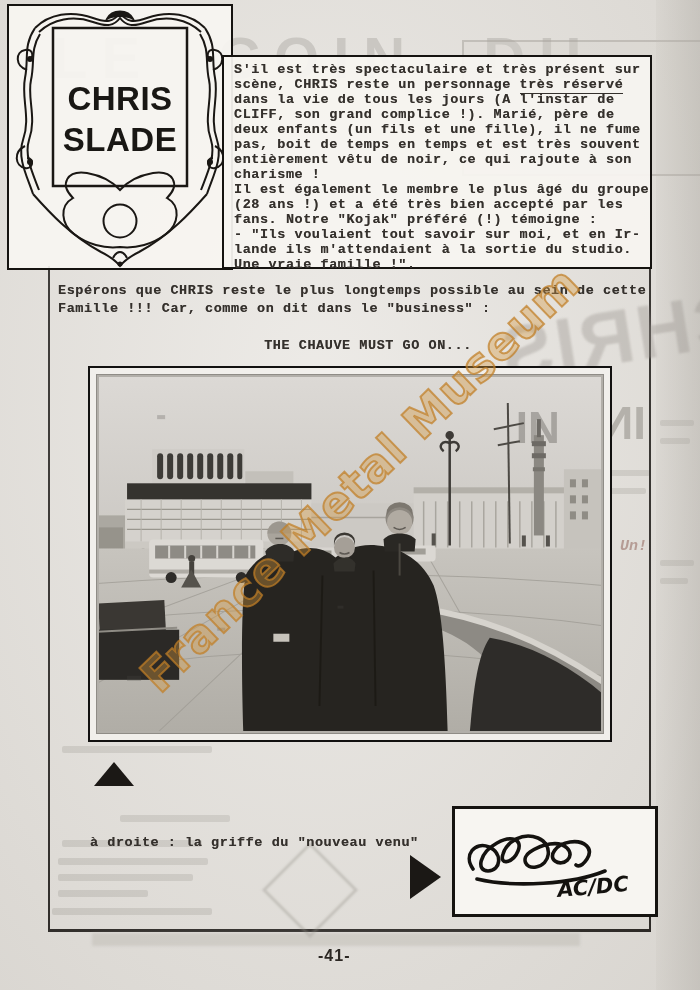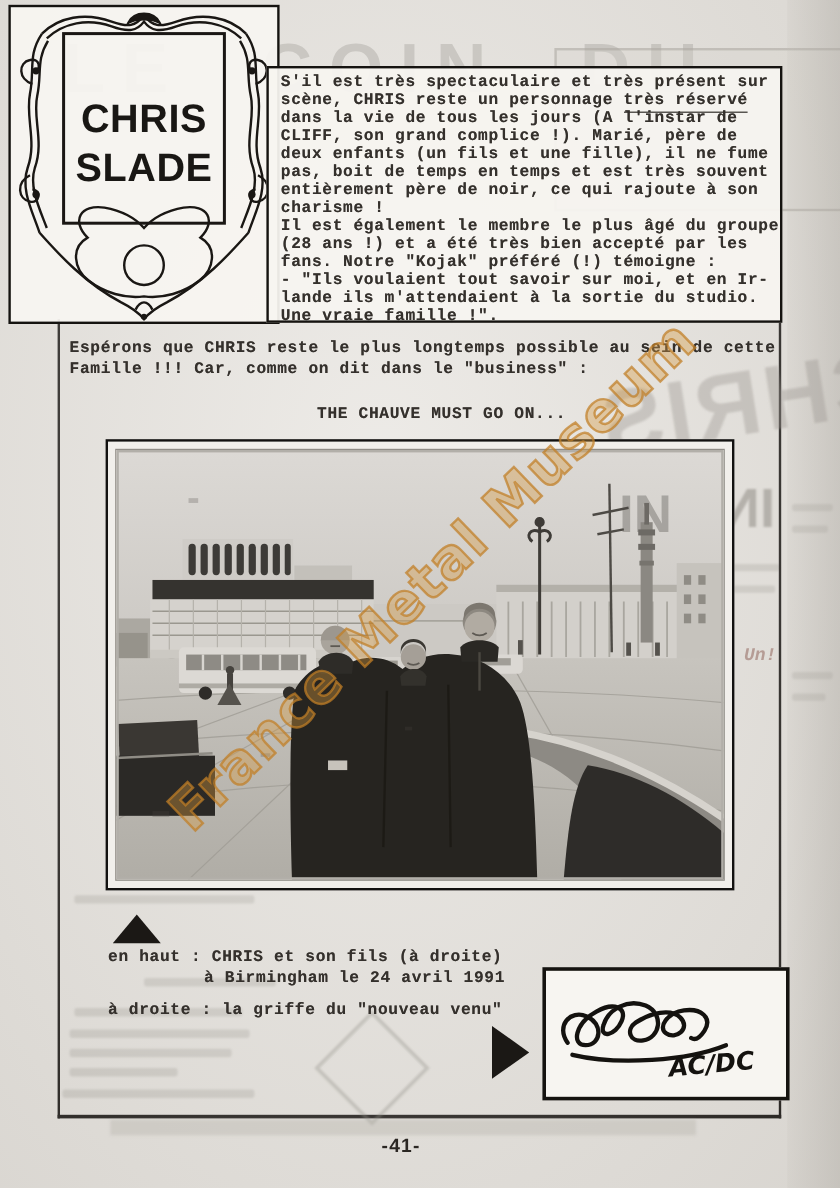--- a/index.html
+++ b/index.html
@@ -147,21 +147,21 @@
     </div>
   </div>
 
   <div class="abs" id="intro-box">
     <div class="typeline">S'il est très spectaculaire et très présent sur</div>
     <div class="typeline"><span>scène, CHRIS reste un personnage </span><span class="uline">très réservé</span></div>
     <div class="typeline">dans la vie de tous les jours (A l'instar de</div>
     <div class="typeline">CLIFF, son grand complice !). Marié, père de</div>
     <div class="typeline">deux enfants (un fils et une fille), il ne fume</div>
     <div class="typeline">pas, boit de temps en temps et est très souvent</div>
-    <div class="typeline">entièrement père de noir, ce qui rajoute à son</div>
+    <div class="typeline">entièrement vêtu de noir, ce qui rajoute à son</div>
     <div class="typeline">charisme !</div>
     <div class="typeline">Il est également le membre le plus âgé du groupe</div>
     <div class="typeline">(28 ans !) et a été très bien accepté par les</div>
     <div class="typeline">fans. Notre "Kojak" préféré (!) témoigne :</div>
     <div class="typeline">- "Ils voulaient tout savoir sur moi, et en Ir-</div>
     <div class="typeline">lande ils m'attendaient à la sortie du studio.</div>
     <div class="typeline">Une vraie famille !".</div>
   </div>
 
   <div class="abs" id="outro">
@@ -379,24 +379,20 @@
             <rect x="120" y="252" width="8" height="3"></rect>
         </g>
         <rect x="1" y="1" width="503" height="355" fill="none" stroke="#b2afa9" stroke-width="2"></rect>
       </svg>
     </div>
   </div>
 
   <div class="abs tri-up"></div>
   <div class="abs tri-right"></div>
 
-  <div class="abs" id="caption-top">
-    <div class="typeline">en haut : CHRIS et son fils (à droite)</div>
-    <div class="typeline indent">à Birmingham le 24 avril 1991</div>
-  </div>
   <div class="abs typeline" id="caption-right">à droite : la griffe du "nouveau venu"</div>
 
   <div class="abs" id="autograph-box">
     <svg width="194" height="99" viewBox="0 0 194 99">
       <g fill="none" stroke="#14120f" stroke-width="3.6" stroke-linecap="round">
         <path d="M18,60 C8,46 20,32 34,38 C48,44 46,62 33,62 C21,62 24,44 42,34 C56,26 68,30 63,42 C58,54 44,57 48,45 C52,32 68,23 83,29 C99,36 95,56 81,58 C70,60 66,49 75,43 C87,35 104,31 112,39 C121,48 108,58 100,52 C93,47 101,35 115,33 C129,31 139,39 132,50 C128,56 124,58 121,56"></path>
         <path d="M22,70 C60,79 118,75 150,62"></path>
       </g>
       <text x="103" y="88" font-family="DejaVu Sans,sans-serif" font-style="italic" font-weight="700" font-size="21" fill="#14120f" transform="rotate(-5 103 88)">AC/DC</text>
     </svg>

